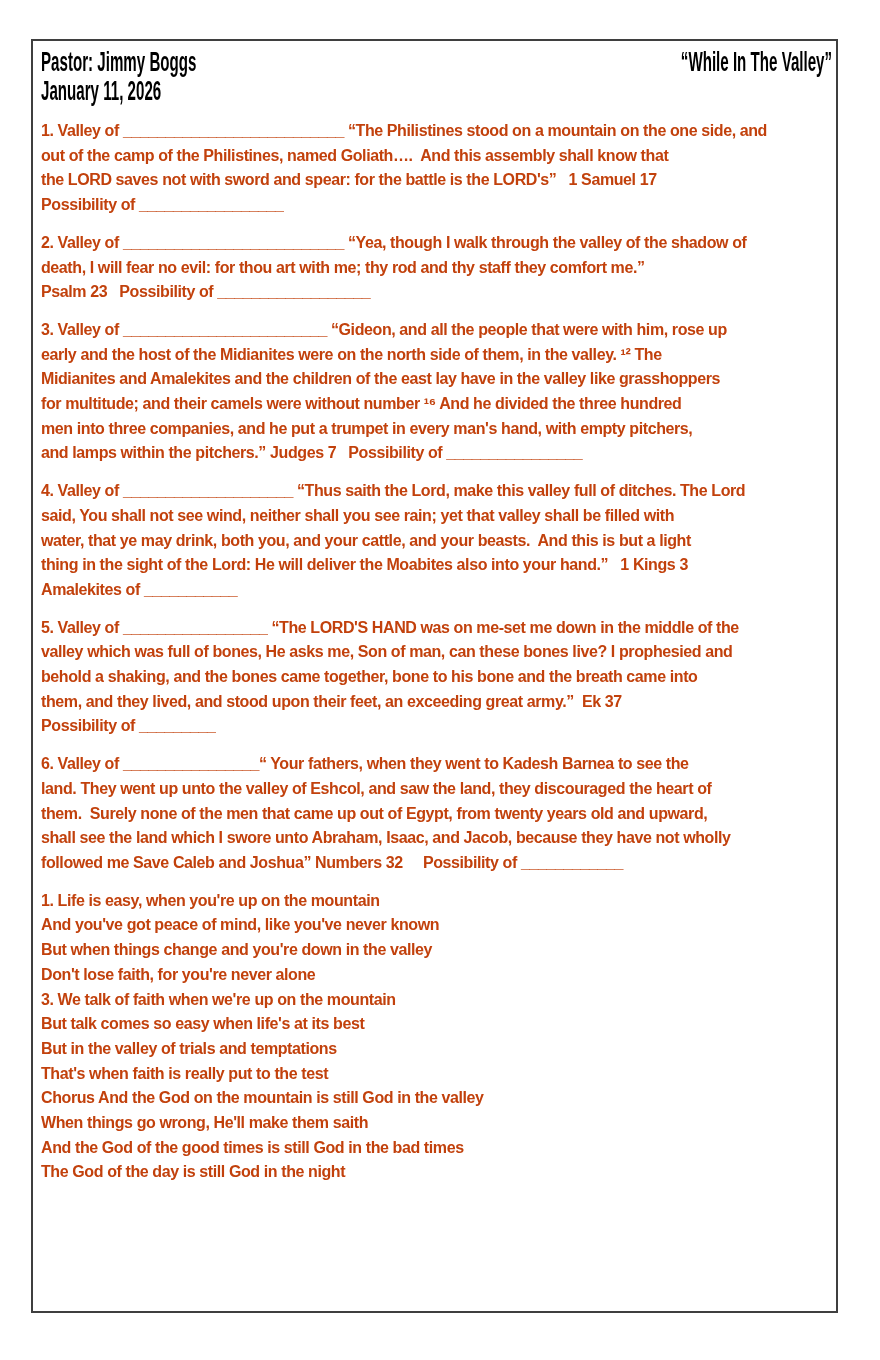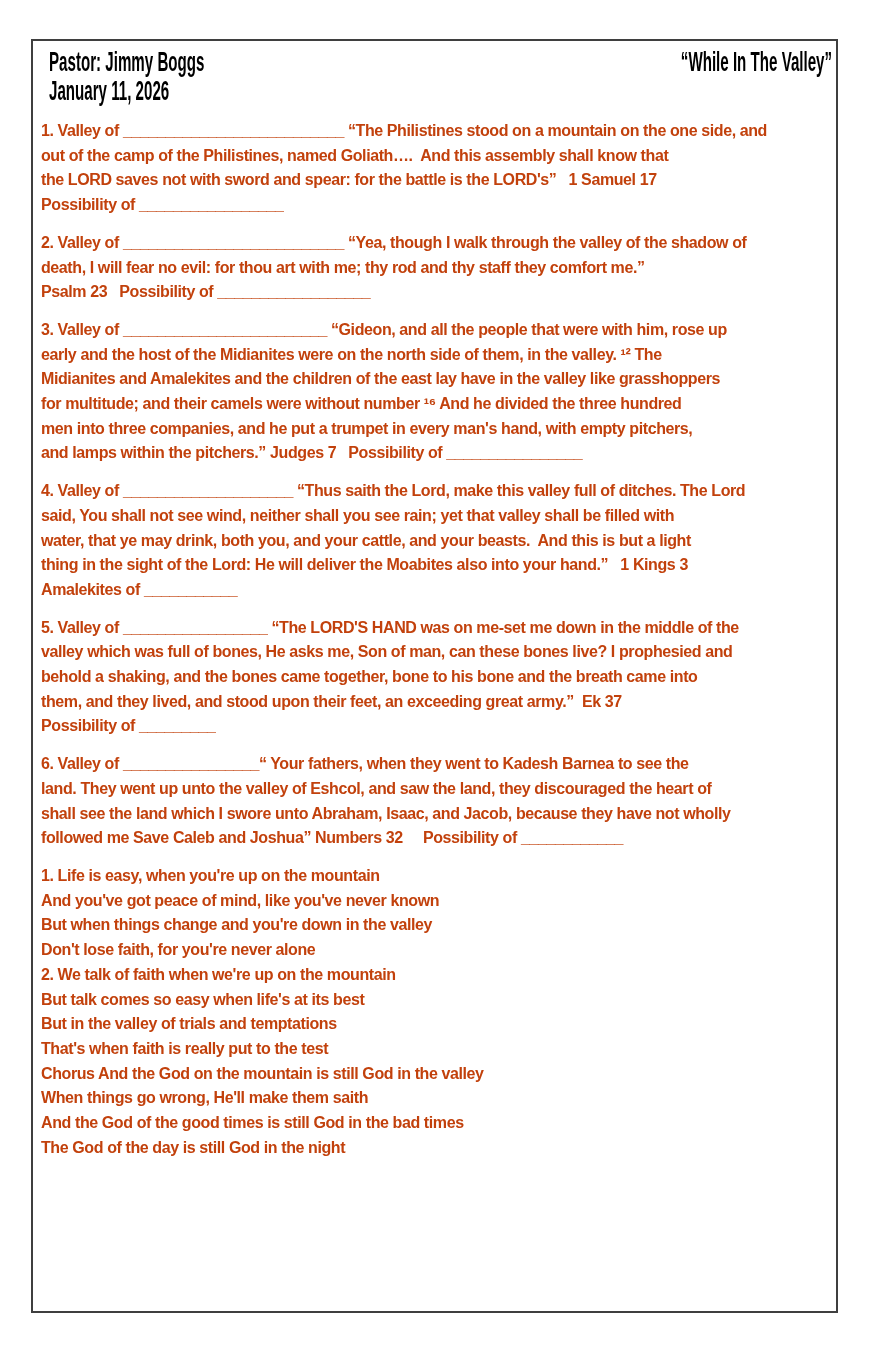--- a/index.html
+++ b/index.html
@@ -23,21 +23,20 @@
     box-sizing: border-box;
     background: #ffffff;
     padding: 7px 4px 0 8px;
     overflow: hidden;
   }
   .doc-header {
     display: flex;
     justify-content: space-between;
     align-items: flex-start;
     margin-bottom: 13px;
-    margin-left: 8px;
   }
   .hline {
     font-weight: 700;
     font-size: 27px;
     line-height: 29px;
     color: #000000;
     white-space: pre;
     letter-spacing: 0px;
   }
   .hleft .hline {
@@ -106,29 +105,30 @@
       <div class="para">
         <div class="line">5. Valley of _________________ “The LORD'S HAND was on me-set me down in the middle of the</div>
         <div class="line">valley which was full of bones, He asks me, Son of man, can these bones live? I prophesied and</div>
         <div class="line">behold a shaking, and the bones came together, bone to his bone and the breath came into</div>
         <div class="line">them, and they lived, and stood upon their feet, an exceeding great army.”  Ek 37</div>
         <div class="line">Possibility of _________</div>
       </div>
       <div class="para">
         <div class="line">6. Valley of ________________“ Your fathers, when they went to Kadesh Barnea to see the</div>
         <div class="line">land. They went up unto the valley of Eshcol, and saw the land, they discouraged the heart of</div>
+        <div class="line">them.  Surely none of the men that came up out of Egypt, from twenty years old and upward,</div>
         <div class="line">shall see the land which I swore unto Abraham, Isaac, and Jacob, because they have not wholly</div>
         <div class="line">followed me Save Caleb and Joshua” Numbers 32     Possibility of ____________</div>
       </div>
       <div class="para">
         <div class="line">1. Life is easy, when you're up on the mountain</div>
         <div class="line">And you've got peace of mind, like you've never known</div>
         <div class="line">But when things change and you're down in the valley</div>
         <div class="line">Don't lose faith, for you're never alone</div>
-        <div class="line">2. We talk of faith when we're up on the mountain</div>
+        <div class="line">3. We talk of faith when we're up on the mountain</div>
         <div class="line">But talk comes so easy when life's at its best</div>
         <div class="line">But in the valley of trials and temptations</div>
         <div class="line">That's when faith is really put to the test</div>
         <div class="line">Chorus And the God on the mountain is still God in the valley</div>
         <div class="line">When things go wrong, He'll make them saith</div>
         <div class="line">And the God of the good times is still God in the bad times</div>
         <div class="line">The God of the day is still God in the night</div>
       </div>
     </div>
 </div>

